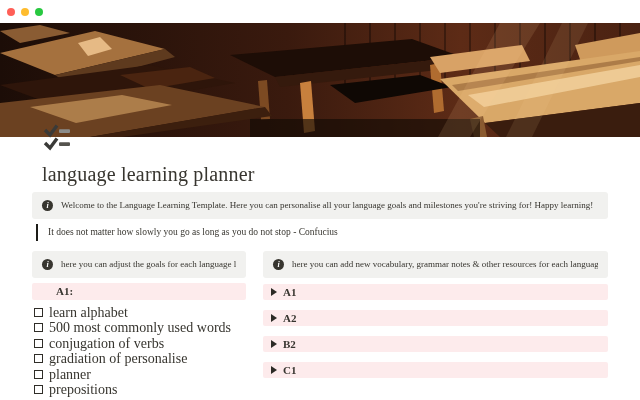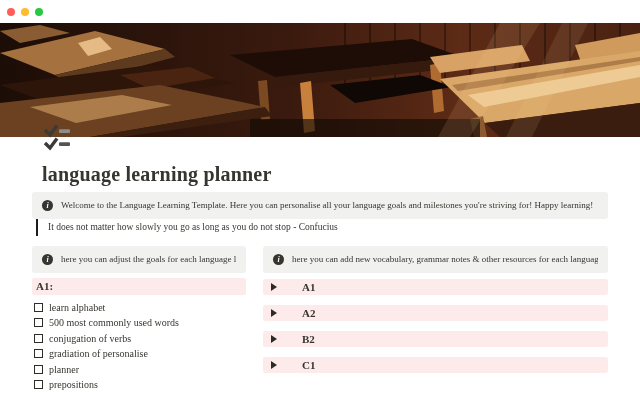--- a/index.html
+++ b/index.html
@@ -20,45 +20,45 @@
 
   
   .cover{width:640px;height:114px;overflow:hidden;line-height:0;}
   .cover svg{display:block;}
 
   
   .page-icon{position:absolute;left:42px;top:123px;width:30px;height:29px;z-index:5;}
 
   
   .content{position:relative;padding:0 32px;}
-  .page-title{margin-top:26px;margin-left:10px;font-size:20px;font-weight:700;letter-spacing:.2px;line-height:22px;}
+  .page-title{margin-top:26px;margin-left:10px;font-size:20px;font-weight:400;letter-spacing:.2px;line-height:22px;}
 
   .callout{display:flex;align-items:center;gap:8px;background:var(--gray);border-radius:3px;
            padding:8px 10px;margin-top:7px;overflow:hidden;}
   .callout-text{font-size:9px;line-height:11px;white-space:nowrap;overflow:hidden;}
   .info-icon{flex:0 0 auto;width:11px;height:11px;border-radius:50%;background:#37352f;color:#fff;
              font-size:8px;font-style:italic;font-weight:700;display:flex;align-items:center;justify-content:center;line-height:1;}
 
-  .quote{margin-left:4px;border-left:2.5px solid #1d1c18;padding:3px 0 3px 10px;
+  .quote{margin-top:5px;margin-left:4px;border-left:2.5px solid #1d1c18;padding:3px 0 3px 10px;
          font-size:9.5px;line-height:11px;}
 
   .columns{display:flex;margin-top:10px;gap:17px;align-items:flex-start;}
   .col-left{width:214px;flex:0 0 214px;}
   .col-right{flex:1;min-width:0;}
   .col-left .callout,.col-right .callout{margin-top:0;}
 
-  .level-header{background:var(--pink);border-radius:2px;padding:2px 4px;margin-top:5px;
+  .level-header{background:var(--pink);border-radius:2px;padding:2px 24px;margin-top:5px;
                 font-size:11px;font-weight:700;line-height:13px;}
   .todo-list{padding:2px 0 0 2px;}
   .todo-row{display:flex;align-items:center;gap:6px;margin:4.5px 0;height:11px;cursor:default;}
   .todo-checkbox{width:9px;height:9px;border:1.3px solid #2f2d28;background:#fff;flex:0 0 auto;}
-  .todo-label{font-size:10px;line-height:11px;white-space:nowrap;}
+  .todo-label{font-size:14px;line-height:11px;white-space:nowrap;}
 
   .toggle-list{margin-top:6px;}
-  .toggle-row{display:flex;align-items:center;gap:25px;background:var(--pink);border-radius:2px;
+  .toggle-row{display:flex;align-items:center;gap:6px;background:var(--pink);border-radius:2px;
               padding:6px 8px;margin-bottom:10px;height:16px;}
   .toggle-arrow{width:0;height:0;border-top:4px solid transparent;border-bottom:4px solid transparent;
                 border-left:6px solid #2c2a25;flex:0 0 auto;}
   .toggle-label{font-size:11px;font-weight:700;line-height:13px;}
 </style>
 </head>
 <body>
 
 <div class="window">
 

